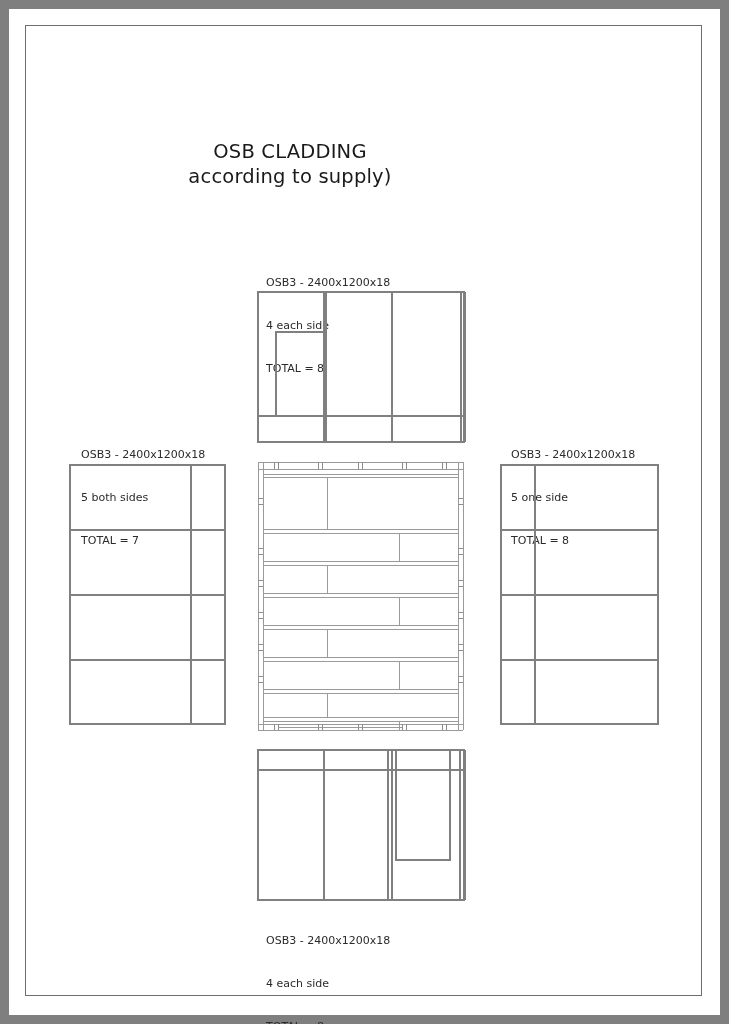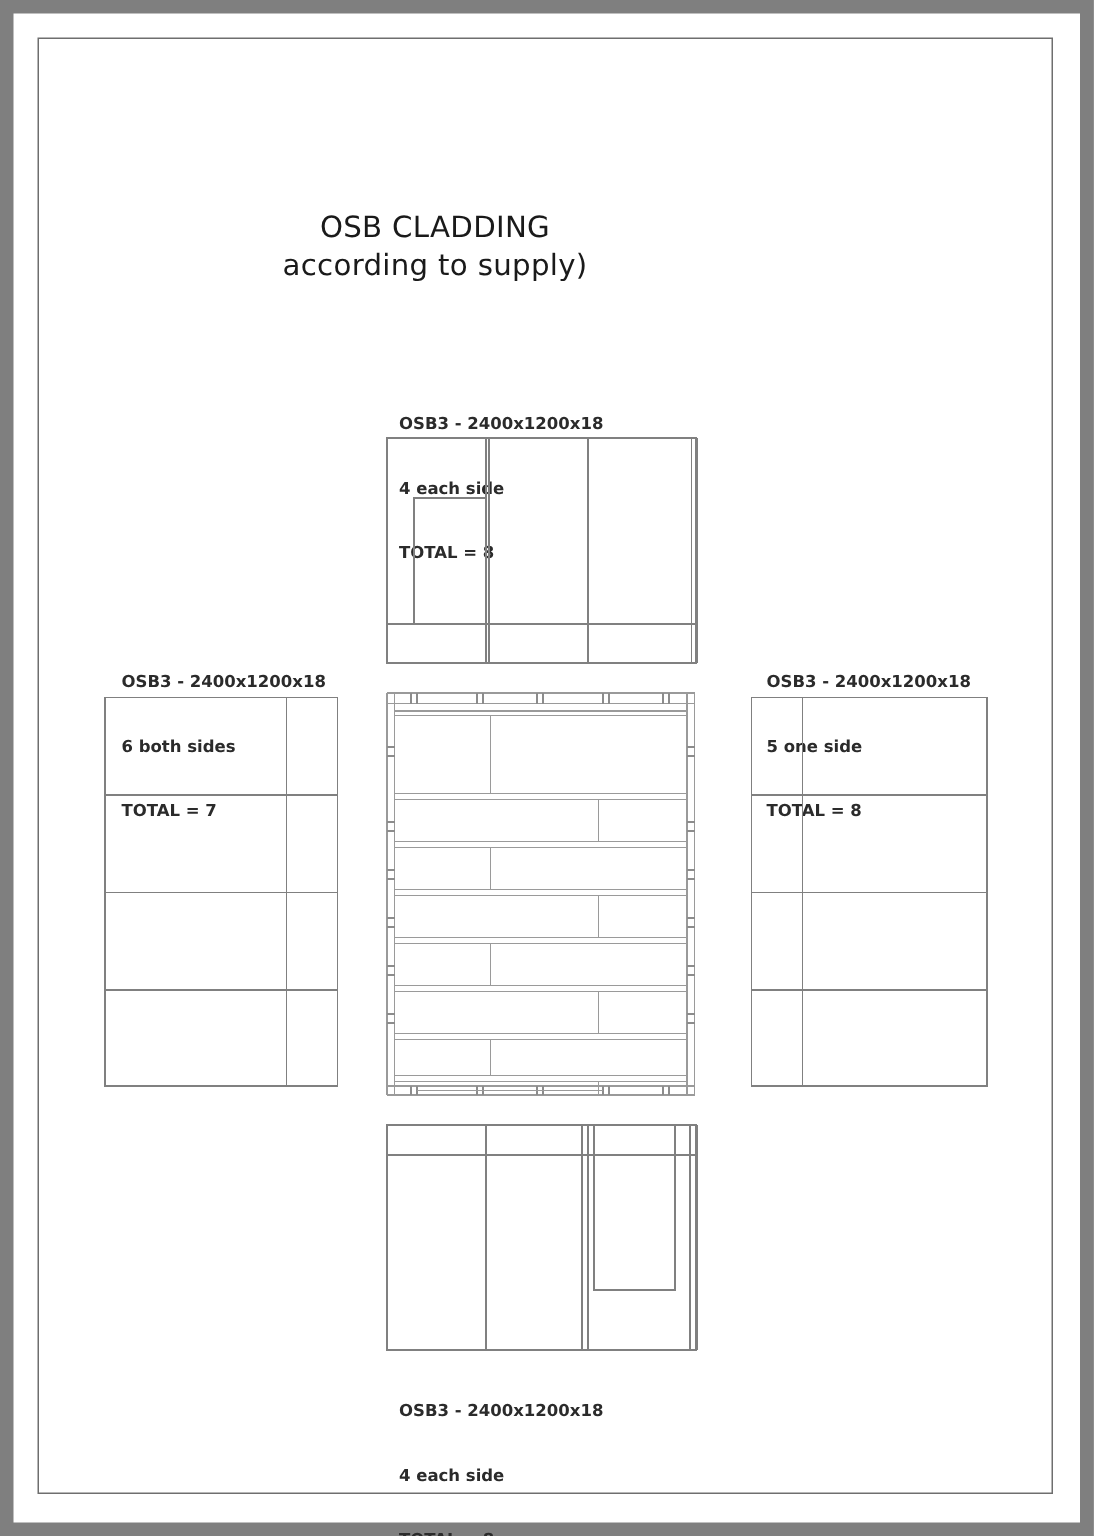--- a/index.html
+++ b/index.html
@@ -55,21 +55,21 @@
   }
 
   
   .note {
     position: absolute;
     color: #2b2b2b;
     font-size: 11px;
     line-height: 14.4px;
     white-space: pre;
   }
-  .note div { white-space: pre; font-weight: bold; }
+  .note div { white-space: pre; }
 
   
   .dwg {
     position: absolute;
     overflow: visible;
   }
   .dwg svg { display: block; overflow: visible; }
 </style>
 </head>
 <body>
@@ -104,21 +104,21 @@
 
         <line x1="2" y1="126" x2="208" y2="126"></line>
 
         <rect x="20" y="42" width="48" height="84"></rect>
       </g>
     </svg>
   </div>
 
   <div class="note" style="left:81px; top:419px;">
     <div>OSB3 - 2400x1200x18</div>
-    <div>6 both sides</div>
+    <div>5 both sides</div>
     <div>TOTAL = 7</div>
   </div>
 
   <div class="dwg" style="left:69px; top:464px;">
     <svg width="158" height="262" viewBox="0 0 158 262">
       <g fill="none" stroke="#808080" stroke-width="1.1" shape-rendering="crispEdges">
         <rect x="1" y="1" width="155" height="259"></rect>
 
         <line x1="1" y1="66" x2="156" y2="66"></line>
         <line x1="1" y1="131" x2="156" y2="131"></line>

